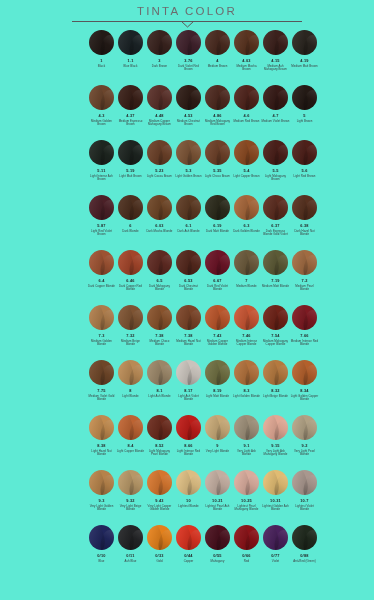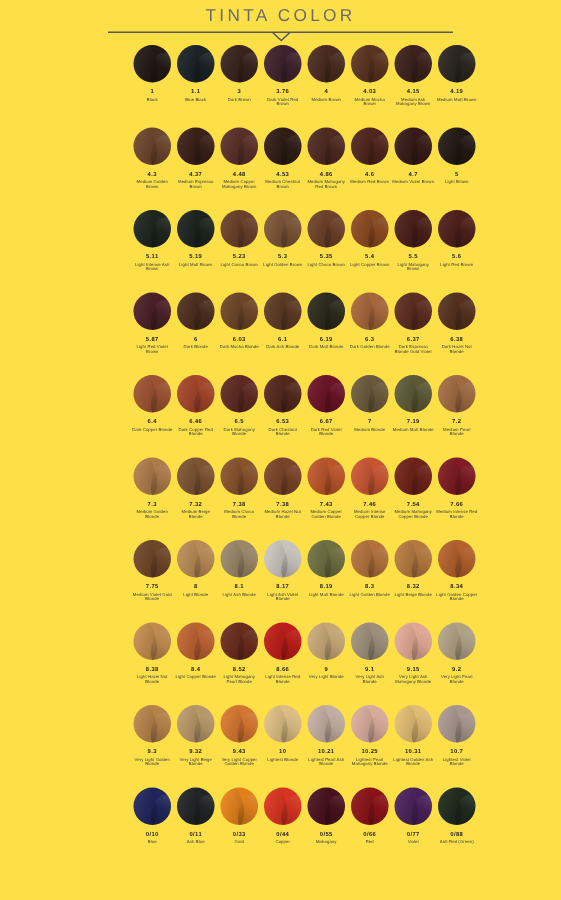--- a/index.html
+++ b/index.html
@@ -14,21 +14,21 @@
     overflow: hidden;
     font-family: "Liberation Sans", sans-serif;
     color: #231f20;
     -webkit-font-smoothing: antialiased;
   }
 
   .page {
     position: relative;
     width: 374px;
     height: 600px;
-    background: #fde047;
+    background: #5eead4;
   }
 
   
   .header {
     position: relative;
     height: 32px;
   }
   .chart-title {
     position: absolute;
     top: 5px;

